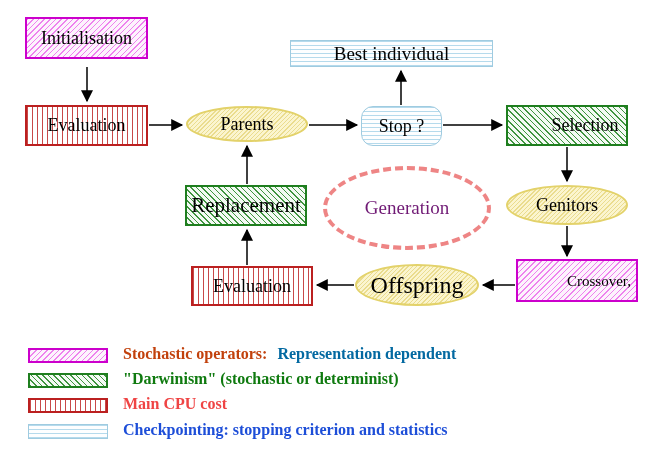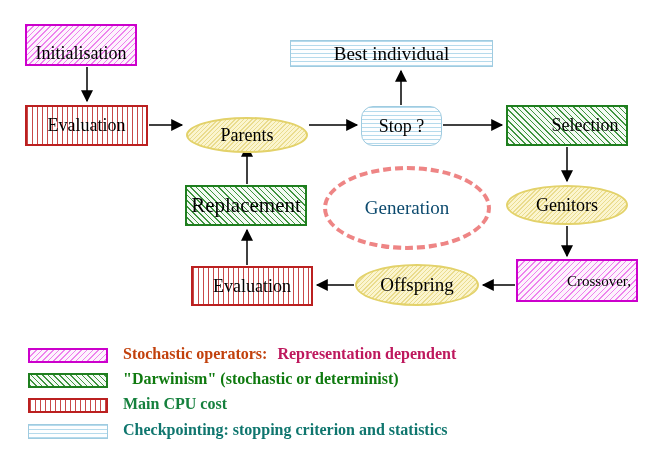--- a/index.html
+++ b/index.html
@@ -51,34 +51,34 @@
     border: 2px solid #e3d26a;
     border-radius: 50%;
     background: repeating-linear-gradient(135deg,
       #eadc8e 0px, #eadc8e 1px, rgba(255,255,255,0) 1px, rgba(255,255,255,0) 3px);
     background-color: #fbf5cf;
   }
   .ellipse-dashed {
     border: 4px dashed #ee8585;
     border-radius: 50%;
     background: transparent;
-    color: #0c4a6e;
+    color: #701a75;
   }
   
-  #n-initialisation   { left: 25px;  top: 24px;  width: 112px; height: 42px; align-items: flex-end; }
+  #n-initialisation   { left: 25px;  top: 17px;  width: 123px; height: 42px; }
   #n-evaluation-top   { left: 25px;  top: 105px; width: 123px; height: 41px; }
-  #n-parents          { left: 186px; top: 117px; width: 122px; height: 36px; }
+  #n-parents          { left: 186px; top: 106px; width: 122px; height: 36px; }
   #n-best-individual  { left: 290px; top: 40px;  width: 203px; height: 27px; font-size: 19px; }
   #n-stop             { left: 361px; top: 106px; width: 81px;  height: 40px; border-radius: 12px; }
   #n-selection        { left: 506px; top: 105px; width: 122px; height: 41px; padding-left: 36px; }
   #n-replacement      { left: 185px; top: 185px; width: 122px; height: 41px; font-size: 21px; }
   #n-generation       { left: 323px; top: 166px; width: 168px; height: 84px; font-size: 19px; }
   #n-genitors         { left: 506px; top: 185px; width: 122px; height: 40px; }
   #n-evaluation-bot   { left: 191px; top: 266px; width: 122px; height: 40px; }
-  #n-offspring        { left: 355px; top: 264px; width: 124px; height: 42px; font-size: 19px; }
+  #n-offspring        { left: 355px; top: 264px; width: 124px; height: 42px; font-size: 24px; }
   #n-crossover        { left: 516px; top: 259px; width: 122px; height: 43px; font-size: 15px; line-height: 1.2; }
   #n-crossover .two-line { display: block; margin-left: 44px; }
   #arrows { position: absolute; left: 0; top: 0; width: 662px; height: 471px; pointer-events: none; }
   
   .legend-row { position: absolute; left: 28px; height: 16px; }
   .legend-swatch { position: absolute; left: 0; top: 0; width: 80px; height: 15px; box-sizing: border-box; }
   .legend-text {
     position: absolute; left: 95px; top: -3px;
     font-weight: bold; font-size: 16px; white-space: nowrap;
   }
@@ -158,38 +158,38 @@
 
   <div class="node hatch-magenta" id="n-crossover">
     <span class="two-line">
       <span style="display:block;">Crossover,</span>
     </span>
   </div>
 
   <div class="legend-row" id="legend-row-1">
     <div class="legend-swatch hatch-magenta"></div>
     <div class="legend-text">
-      <span style="color: #c2410c;">Stochastic operators:</span><span class="part2" style="color: #be185d;">Representation dependent</span>
+      <span style="color: #c2410c;">Stochastic operators:</span><span class="part2" style="color: #0369a1;">Representation dependent</span>
     </div>
   </div>
 
   <div class="legend-row" id="legend-row-2">
     <div class="legend-swatch hatch-green"></div>
     <div class="legend-text">
       <span style="color: rgb(15, 122, 15);">"Darwinism" (stochastic or determinist)</span>
     </div>
   </div>
 
   <div class="legend-row" id="legend-row-3">
     <div class="legend-swatch stripe-red"></div>
     <div class="legend-text">
-      <span style="color: #15803d;">Main CPU cost</span>
+      <span style="color: #ef4444;">Main CPU cost</span>
     </div>
   </div>
 
   <div class="legend-row" id="legend-row-4">
     <div class="legend-swatch stripe-cyan"></div>
     <div class="legend-text">
-      <span style="color: #0f766e;">Checkpointing: stopping criterion and statistics</span>
+      <span style="color: #1d4ed8;">Checkpointing: stopping criterion and statistics</span>
     </div>
   </div>
 
 </div>
 
 </body></html>

